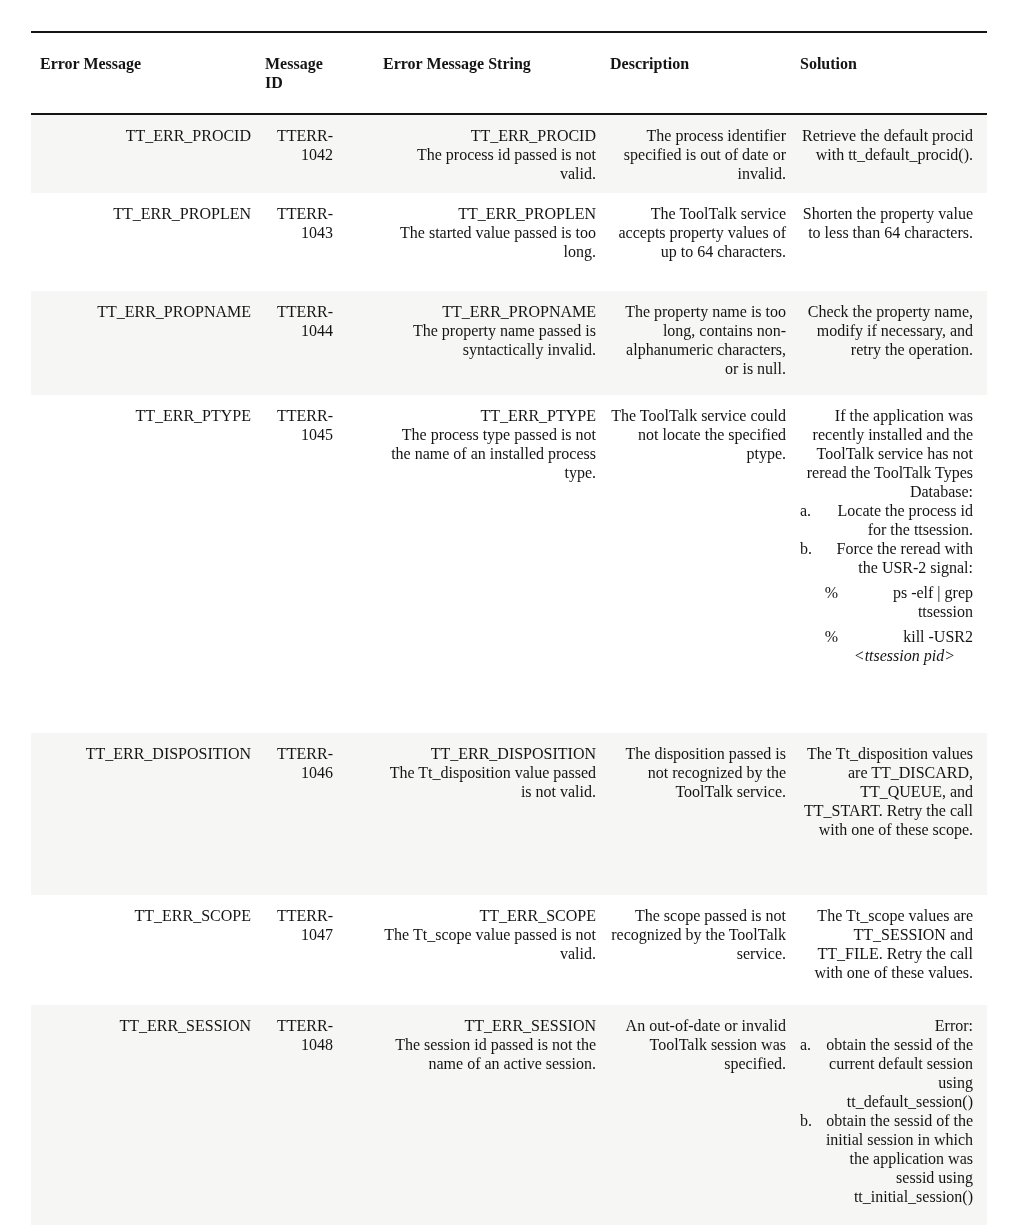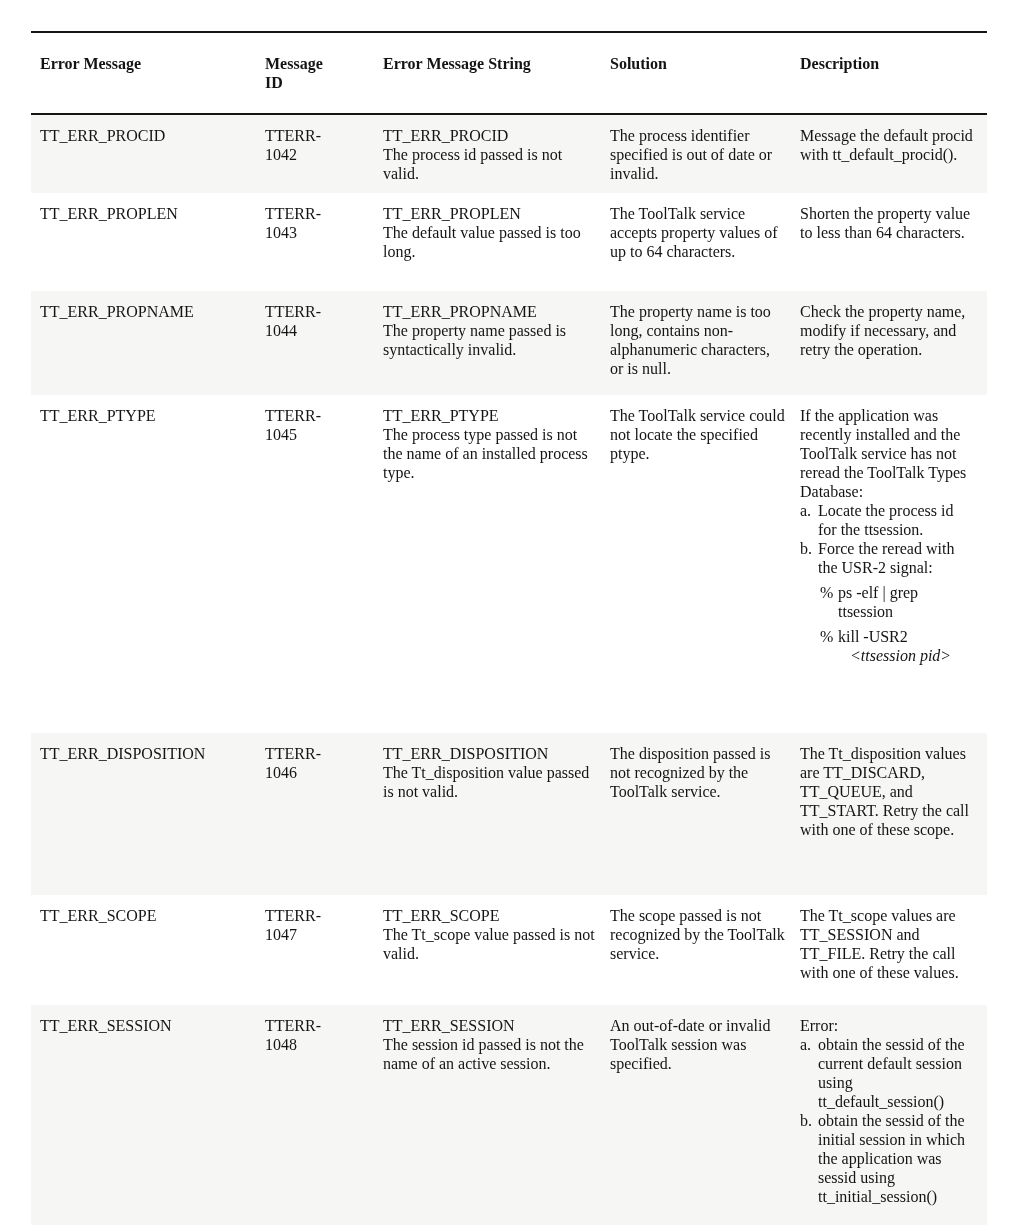--- a/index.html
+++ b/index.html
@@ -21,20 +21,21 @@
   .header-row {
     display: grid;
     grid-template-columns: 234px 118px 227px 190px 187px;
     padding: 10px 0 11px 0;
     border-bottom: 2px solid #141414;
   }
   .header-row .cell { font-weight: bold; }
   .row {
     display: grid;
     grid-template-columns: 234px 118px 227px 190px 187px;
+    text-align: right;
   }
   .row:nth-child(odd) { background: #f6f6f4; }
   .row:nth-child(1) { min-height: 77px; }
   .row:nth-child(2) { min-height: 98px; }
   .row:nth-child(3) { min-height: 104px; }
   .row:nth-child(4) { min-height: 338px; }
   .row:nth-child(5) { min-height: 162px; }
   .row:nth-child(6) { min-height: 110px; }
   .row:nth-child(7) { min-height: 228px; }
   .cell { padding: 11px 14px 10px 0; overflow-wrap: break-word; }
@@ -50,42 +51,42 @@
 </style>
 </head>
 <body>
 
 <div class="page">
   <div class="error-table">
     <div class="header-row">
         <div class="cell col1">Error Message</div>
         <div class="cell col2">Message ID</div>
         <div class="cell col3">Error Message String</div>
+        <div class="cell col4">Description</div>
         <div class="cell col5">Solution</div>
-        <div class="cell col4">Description</div>
       </div>
     <div>
         <div class="row">
           <div class="cell col1">TT_ERR_PROCID</div>
           <div class="cell col2">TTERR-1042</div>
           <div class="cell col3">
             <div class="para">TT_ERR_PROCID</div>
             <div class="para">The process id passed is not valid.</div>
           </div>
           <div class="cell col4">The process identifier specified is out of date or invalid.</div>
           <div class="cell col5">
-            <div class="para">Message the default procid with tt_default_procid().</div>
+            <div class="para">Retrieve the default procid with tt_default_procid().</div>
           </div>
         </div>
         <div class="row">
           <div class="cell col1">TT_ERR_PROPLEN</div>
           <div class="cell col2">TTERR-1043</div>
           <div class="cell col3">
             <div class="para">TT_ERR_PROPLEN</div>
-            <div class="para">The default value passed is too long.</div>
+            <div class="para">The started value passed is too long.</div>
           </div>
           <div class="cell col4">The ToolTalk service accepts property values of up to 64 characters.</div>
           <div class="cell col5">
             <div class="para">Shorten the property value to less than 64 characters.</div>
           </div>
         </div>
         <div class="row">
           <div class="cell col1">TT_ERR_PROPNAME</div>
           <div class="cell col2">TTERR-1044</div>
           <div class="cell col3">

